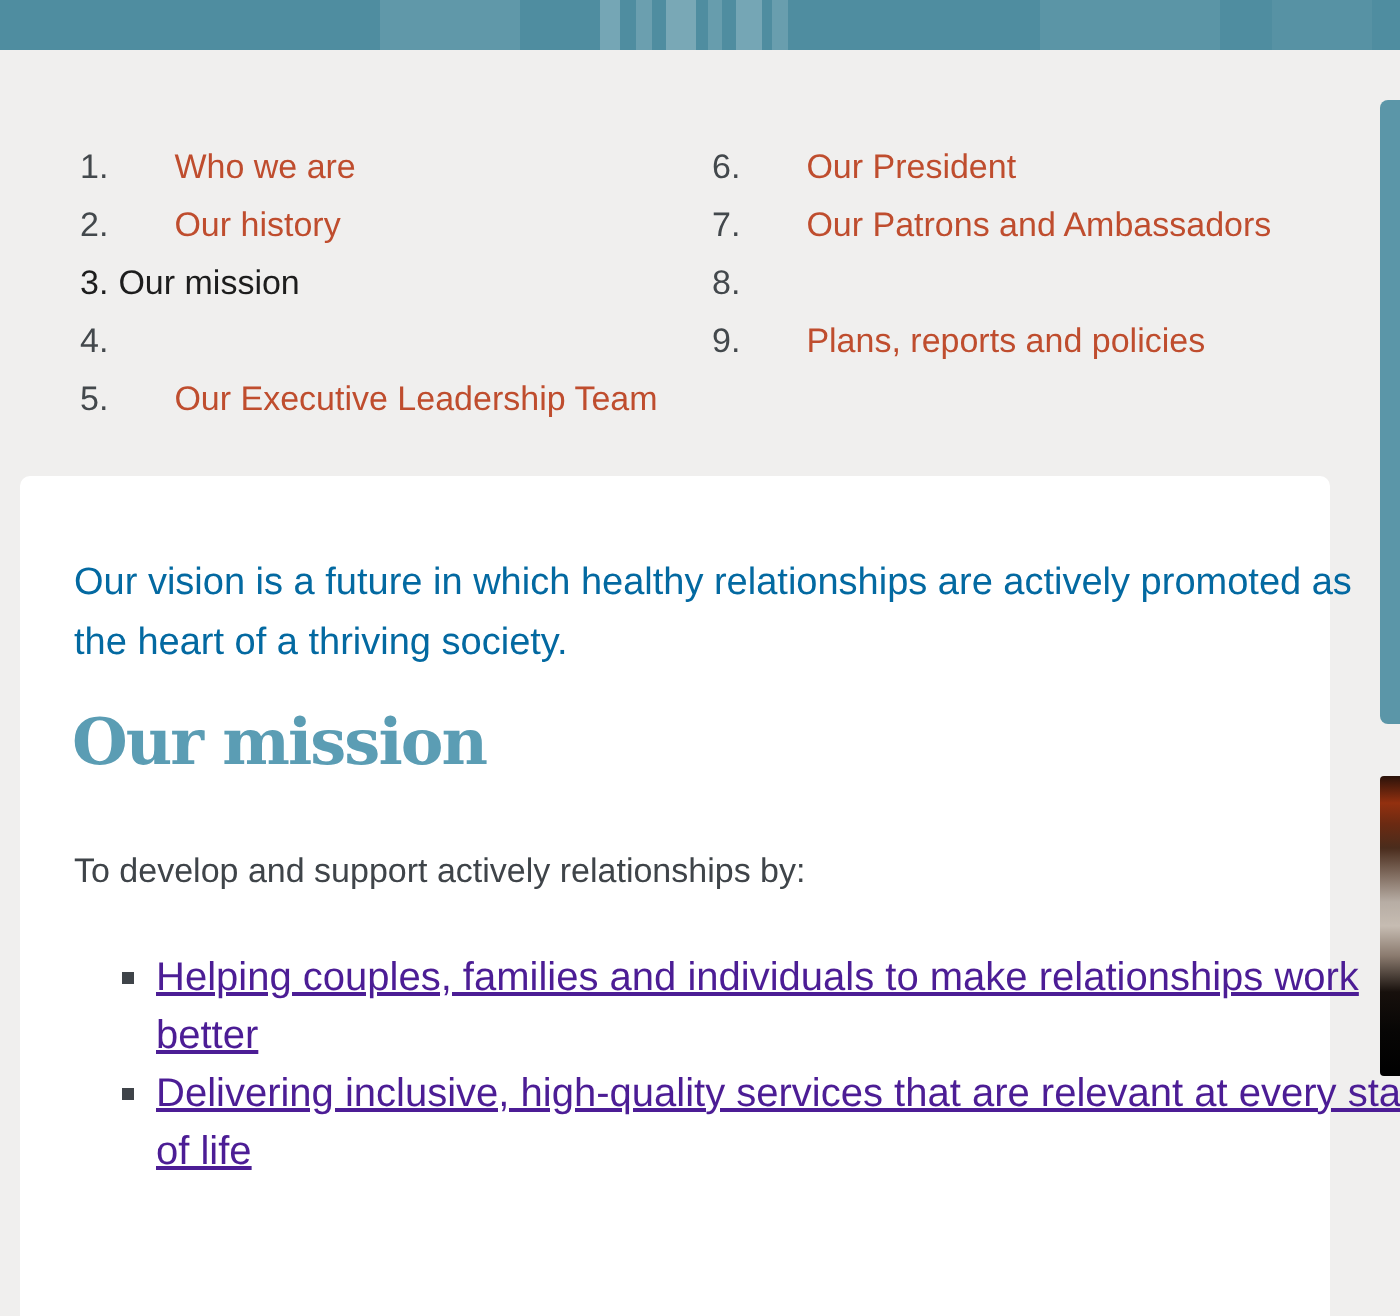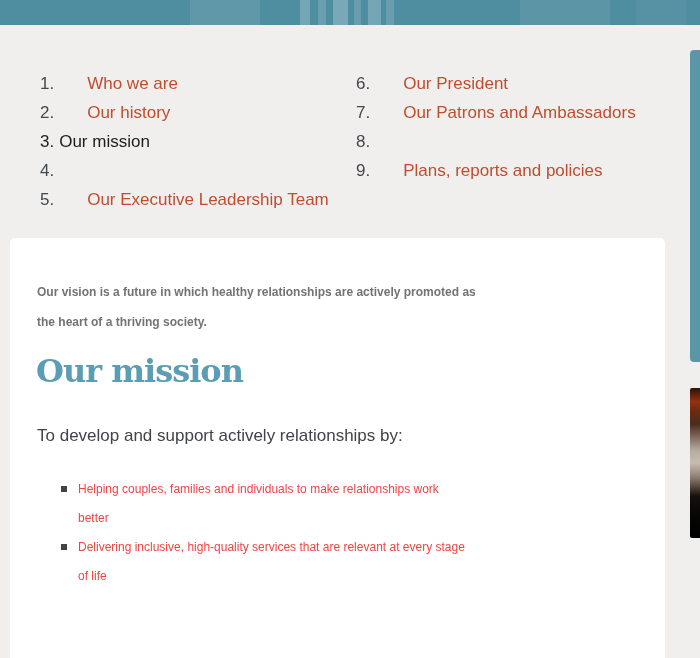--- a/index.html
+++ b/index.html
@@ -39,40 +39,40 @@
   .toc-row.current .toc-label { color:#1d1d1d; }
   .toc-label { white-space:pre; }
 
   
   .card {
     position:absolute; left:10px; top:238px; width:655px; height:440px;
     background:#ffffff; border-radius:5px 5px 0 0;
   }
   .vision {
     position:absolute; left:27px; top:39px;
-    font-size:12px; line-height:30px; color:#737373; white-space:pre;font-weight:bold;
+    font-size:19px; line-height:30px; color:#0369a1; white-space:pre;
   }
   .mission-heading {
     position:absolute; left:26px; top:114px;
     font-family:"DejaVu Serif", serif; font-weight:bold;
     font-size:32px; line-height:38px; letter-spacing:-1px;
     color:#5b9db4; white-space:pre;
   }
   .intro {
     position:absolute; left:27px; top:183px;
     font-size:17px; line-height:29px; color:#3f4449; white-space:pre;
   }
   .bullets { position:absolute; left:27px; top:237px; list-style:none; }
   .bullets li { display:flex; margin:0; }
   .bullet-marker {
     flex:0 0 auto; width:6px; height:6px; background:#3f4449;
     margin:11px 11px 0 24px;
   }
   .bullet-text {
-    font-size:12px; line-height:29px; color:#ef4444; white-space:pre;
+    font-size:20px; line-height:29px; color:#4c1d95; white-space:pre;text-decoration:underline;
   }
 
   
   .right-panel {
     position:absolute; left:690px; top:50px; width:10px; height:312px;
     background:#5b96a8; border-radius:4px 0 0 4px;
   }
   .right-thumb {
     position:absolute; left:690px; top:388px; width:10px; height:150px;
     border-radius:2px 0 0 2px;

